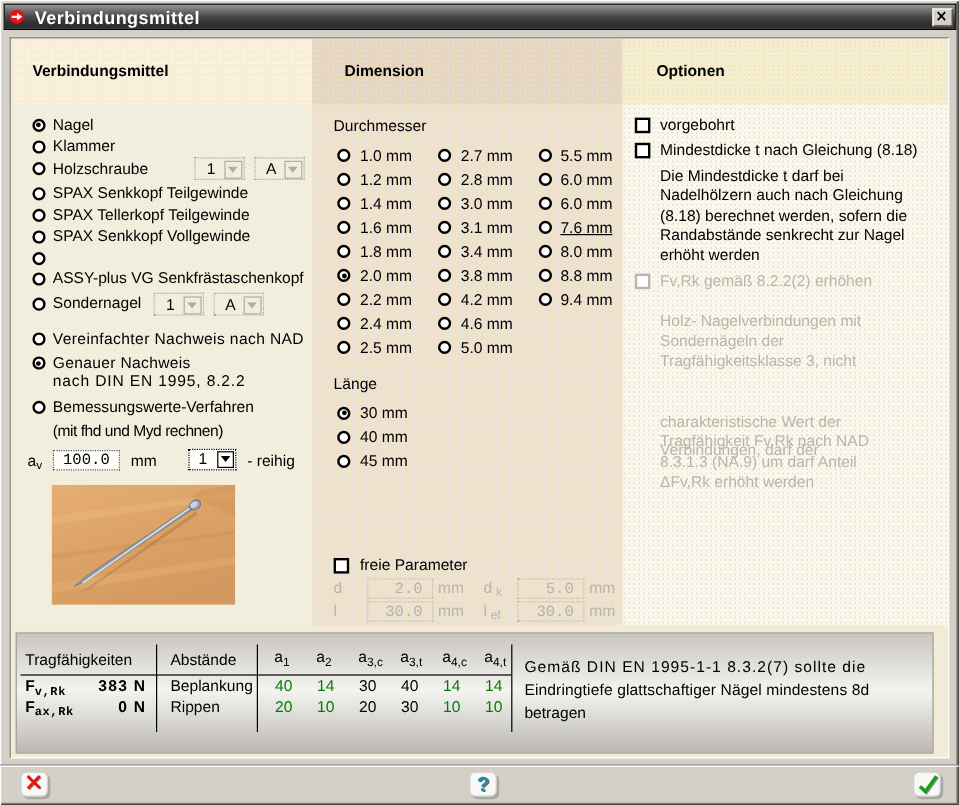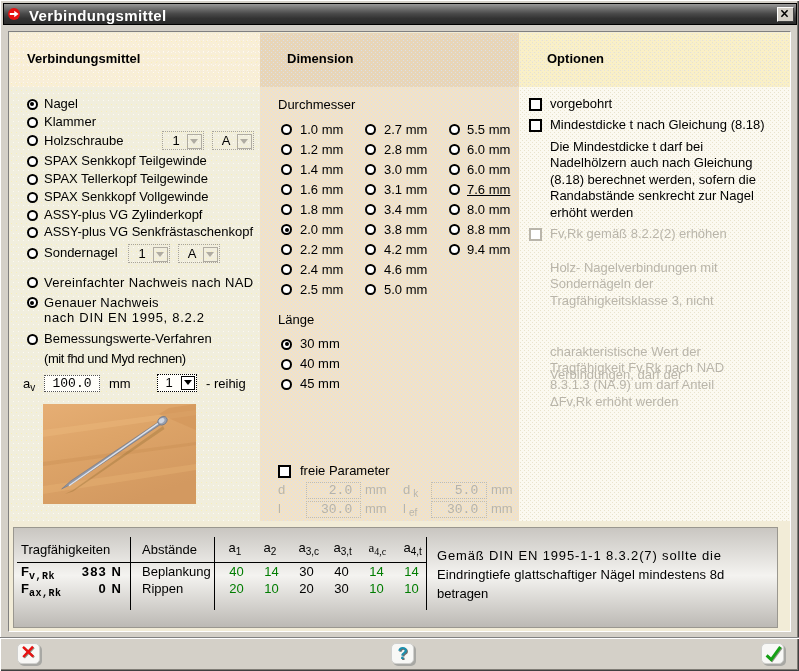--- a/index.html
+++ b/index.html
@@ -142,21 +142,20 @@
 <span class="abs t" style="left:35px;top:82px;">Klammer</span>
 <span class="radio" style="left:17.5px;top:103px;"></span>
 <span class="abs t" style="left:35px;top:100.5px;">Holzschraube</span>
 <span class="radio" style="left:17.5px;top:123.5px;"></span>
 <span class="abs t" style="left:35px;top:121px;">SPAX Senkkopf Teilgewinde</span>
 <span class="radio" style="left:17.5px;top:141.5px;"></span>
 <span class="abs t" style="left:35px;top:139px;">SPAX Tellerkopf Teilgewinde</span>
 <span class="radio" style="left:17.5px;top:159.5px;"></span>
 <span class="abs t" style="left:35px;top:157px;">SPAX Senkkopf Vollgewinde</span>
 <span class="radio" style="left:17.5px;top:177.5px;"></span>
-<span class="abs t" style="left:35px;top:175px;">ASSY-plus VG Zylinderkopf</span>
 <span class="radio" style="left:17.5px;top:194.5px;"></span>
 <span class="abs t" style="left:35px;top:192px;">ASSY-plus VG Senkfrästaschenkopf</span>
 <span class="radio" style="left:17.5px;top:215.5px;"></span>
 <span class="abs t" style="left:35px;top:213px;">Sondernagel</span>
 <span class="combo" style="left:153px;top:99px;width:40px;height:17px;">
         <span class="val" style="line-height:17px;">1</span>
         <span class="arr" style="top:2px;"></span>
       </span>
 <span class="combo" style="left:203px;top:99px;width:40px;height:17px;">
         <span class="val" style="line-height:17px;">A</span>
@@ -303,21 +302,21 @@
   <div class="abs" id="tblwrap" style="left:8px;top:31px;">
     <div class="abs" id="tblpanel"></div>
 <span class="abs t" style="left:13px;top:511px;">Tragfähigkeiten</span>
 <span class="vline" style="left:122px;top:506px;height:73px;"></span>
 <span class="abs t" style="left:134px;top:511px;">Abstände</span>
 <span class="vline" style="left:206px;top:506px;height:73px;"></span>
 <span class="abs t" style="left:220.5px;top:509px;">a<sub style="font-size:10px;">1</sub></span>
 <span class="abs t" style="left:255.5px;top:509px;">a<sub style="font-size:10px;">2</sub></span>
 <span class="abs t" style="left:290.5px;top:509px;">a<sub style="font-size:10px;">3,c</sub></span>
 <span class="abs t" style="left:325.5px;top:509px;">a<sub style="font-size:10px;">3,t</sub></span>
-<span class="abs t" style="left:360.5px;top:509px;font-family:Liberation Serif, serif;">a<sub style="font-size:10px;">4,c</sub></span>
+<span class="abs t" style="left:360.5px;top:509px;">a<sub style="font-size:10px;">4,c</sub></span>
 <span class="abs t" style="left:395.5px;top:509px;">a<sub style="font-size:10px;">4,t</sub></span>
 <span class="vline" style="left:418px;top:506px;height:73px;"></span>
 <span class="hline" style="left:9px;top:531px;width:409px;"></span>
 <span class="abs t b" style="left:13px;top:533px;">F<sub style="font-family:'Liberation Mono',monospace;font-size:10px;letter-spacing:0.5px;">v,Rk</sub></span>
 <span class="abs t b" style="left:13px;top:550px;">F<sub style="font-family:'Liberation Mono',monospace;font-size:10px;letter-spacing:0.5px;">ax,Rk</sub></span>
 <span class="abs t b" style="left:70px;top:533px;width:44px;text-align:right;letter-spacing:1.1px;">383 N</span>
 <span class="abs t b" style="left:70px;top:550px;width:44px;text-align:right;letter-spacing:1.1px;">0 N</span>
 <span class="abs t" style="left:134px;top:533px;">Beplankung</span>
 <span class="abs t" style="left:134px;top:550px;">Rippen</span>
 <span class="abs t green" style="left:214.5px;top:533px;width:28px;text-align:center;">40</span>

